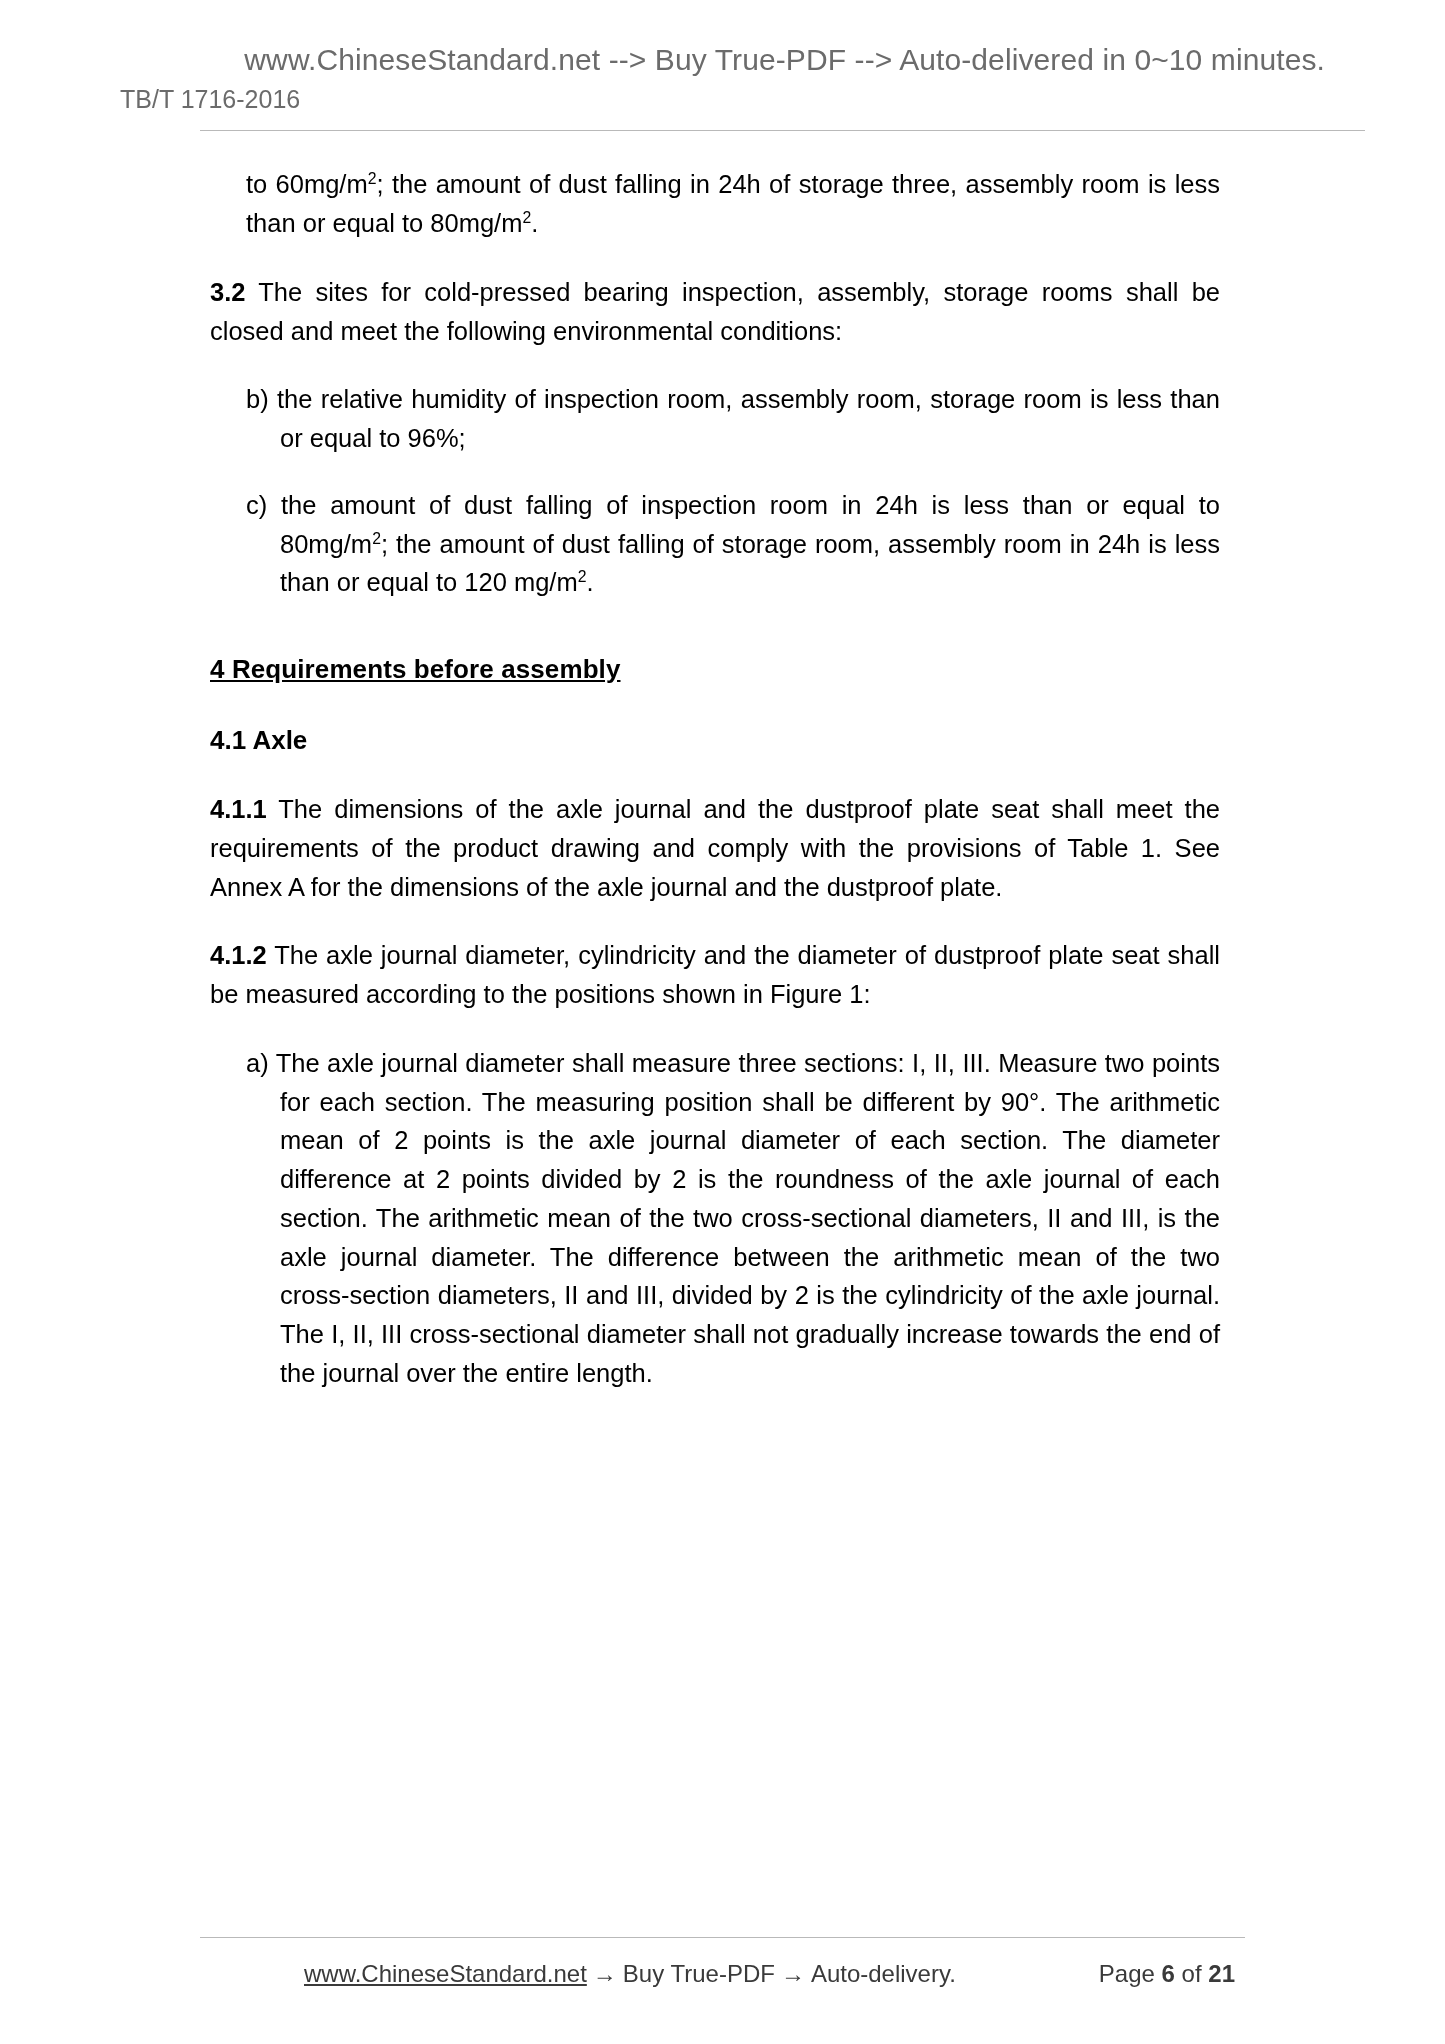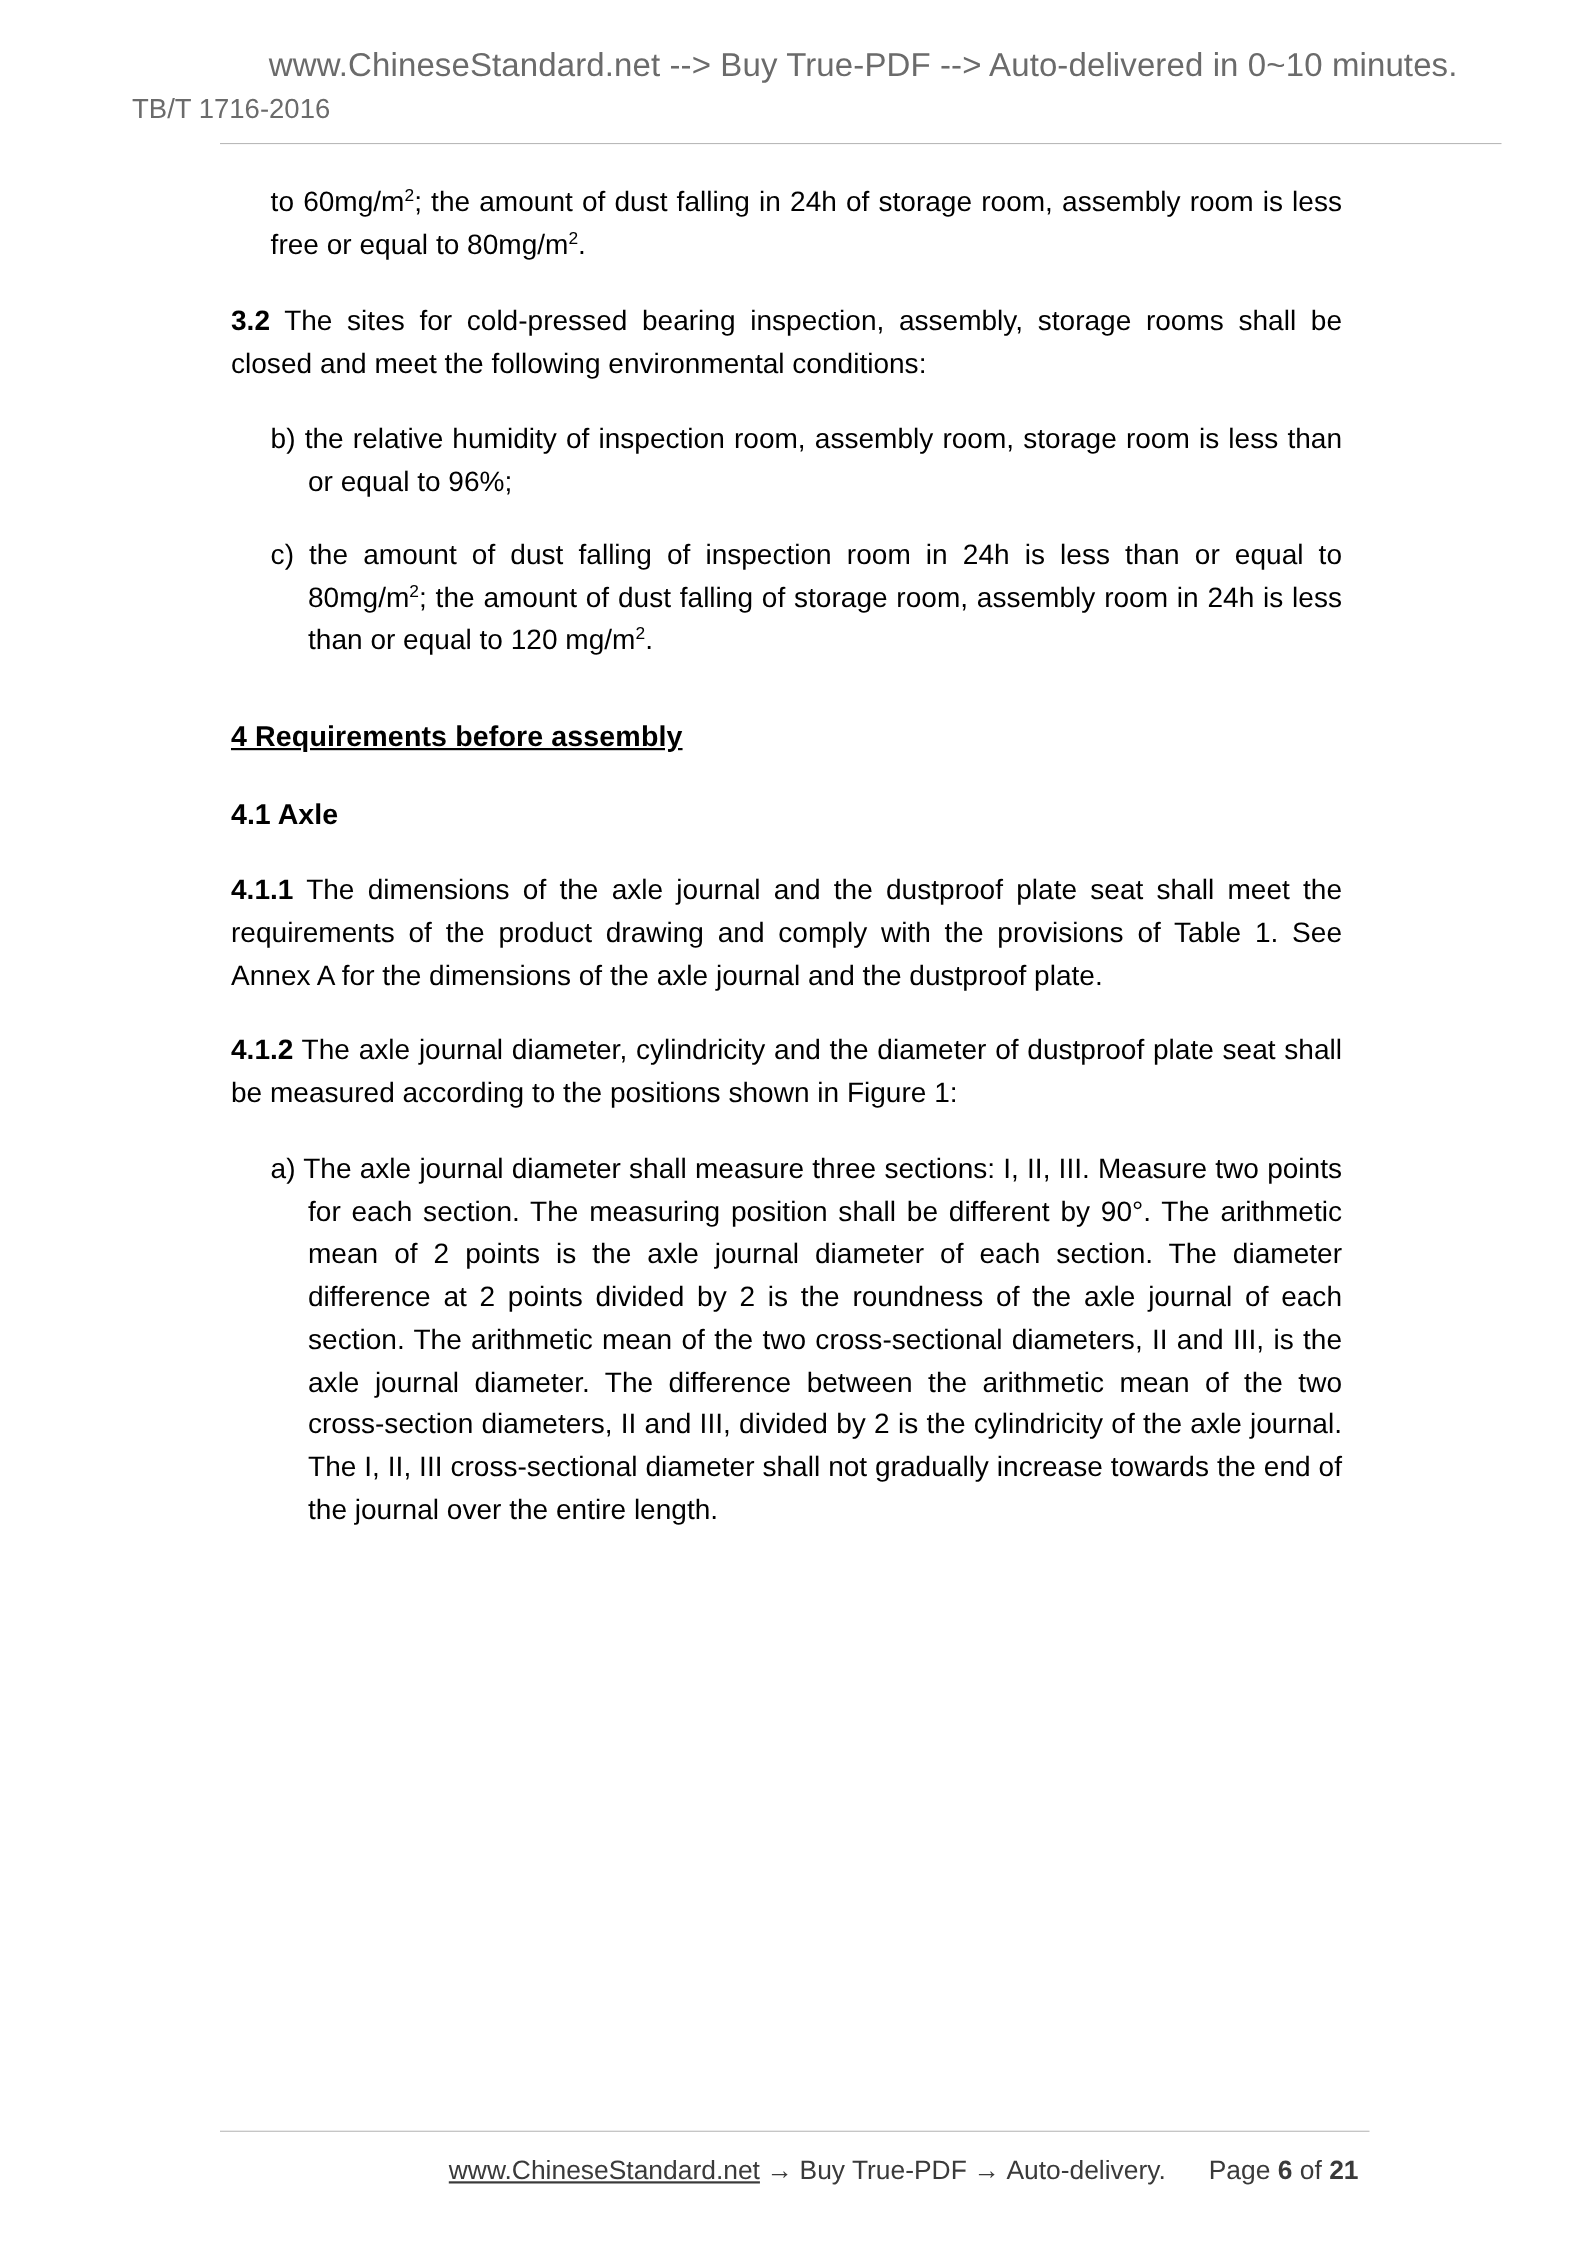--- a/index.html
+++ b/index.html
@@ -105,21 +105,21 @@
   }
   .footer-row {
     margin: 22px 200px 0 200px;
     display: flex;
     align-items: baseline;
     font-size: 24px;
     color: #3a3a3a;
   }
   .footer-left {
     flex: 1;
-    text-align: right;
+    text-align: center;
     white-space: nowrap;
   }
   .footer-left .link {
     text-decoration: underline;
     color: #3a3a3a;
   }
   .footer-right {
     white-space: nowrap;
     padding-right: 10px;
     margin-left: 39px;
@@ -134,21 +134,21 @@
 
   <div class="header">
     <div class="header-line1">www.ChineseStandard.net --&gt; Buy True-PDF --&gt; Auto-delivered in 0~10 minutes.</div>
     <div class="header-line2">TB/T 1716-2016</div>
   </div>
   <div class="header-rule"></div>
 
   <div class="content">
 
     <p class="indent-cont">
-      <span>to 60mg/m</span><sup>2</sup><span>; the amount of dust falling in 24h of storage room, assembly room is less free or equal to 80mg/m</span><sup>2</sup><span>.</span>
+      <span>to 60mg/m</span><sup>2</sup><span>; the amount of dust falling in 24h of storage three, assembly room is less than or equal to 80mg/m</span><sup>2</sup><span>.</span>
     </p>
 
     <p>
       <b>3.2</b>
       <span>The sites for cold-pressed bearing inspection, assembly, storage rooms shall be closed and meet the following environmental conditions:</span>
     </p>
 
 
     <div class="list-item">b) the relative humidity of inspection room, assembly room, storage room is less than or equal to 96%;</div>
 

